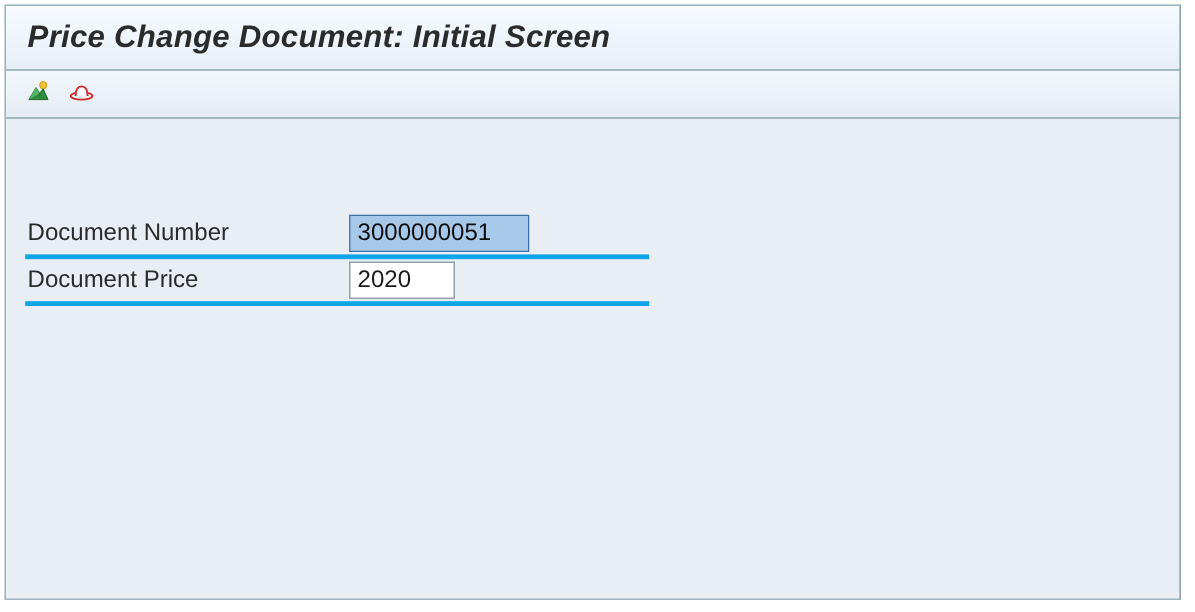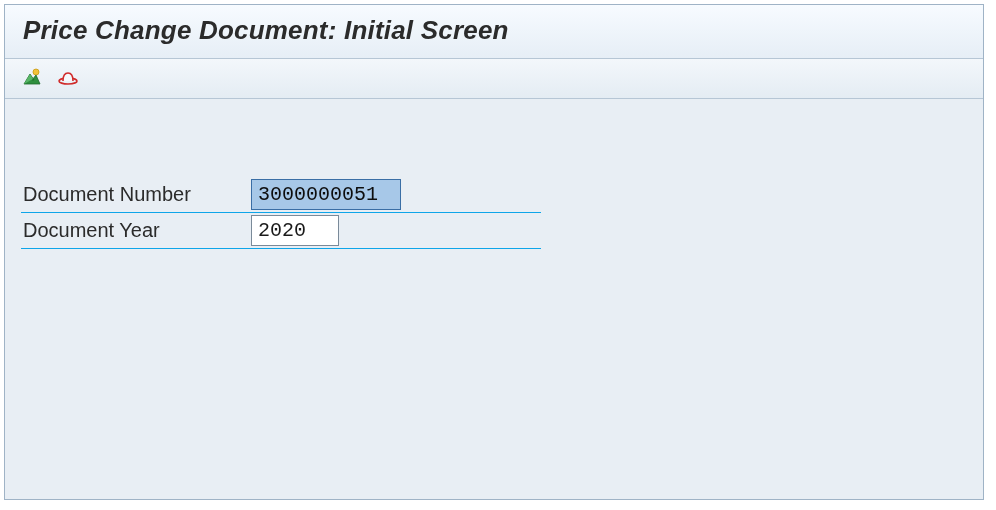--- a/index.html
+++ b/index.html
@@ -52,39 +52,40 @@
     }
     .content {
       flex: 1;
       background: #e8eef4;
       padding: 28px 16px 16px 16px;
     }
     .form-spacer { height: 50px; }
     .form-row {
       display: flex;
       align-items: center;
-      border-bottom: 1px solid #0ea5e9;
+      border-bottom: 4px solid #0ea5e9;
       max-width: 520px;
       padding: 2px 0;
     }
     .form-label {
       font-size: 20px;
       color: #2b2b2b;
       width: 230px;
       white-space: nowrap;
       padding-left: 2px;
     }
     .input-wrap { display: inline-block; }
     input.sap-input {
-      font-family: Liberation Mono, monospace;
+      font-family: Liberation Sans, sans-serif;
       font-size: 20px;
       padding: 3px 6px;
       border: 1px solid #7a8a99;
       background: #fff;
       color: #1a1a1a;
+      margin-left: 40px;
     }
     input.sap-input.active {
       background: #a7c8e8;
       border: 1px solid #3a6ea5;
       color: #0d0d0d;
     }
     #doc-number-input { width: 150px; }
     #doc-year-input { width: 88px; }
   </style>
 </head>
@@ -120,20 +121,20 @@
     <div class="form-spacer"></div>
 
     <div class="form-row">
       <div class="form-label">Document Number</div>
       <div class="input-wrap">
         <input id="doc-number-input" class="sap-input active" type="text" value="3000000051" style="">
       </div>
     </div>
 
     <div class="form-row">
-      <div class="form-label">Document Year</div>
+      <div class="form-label">Document Price</div>
       <div class="input-wrap">
         <input id="doc-year-input" class="sap-input" type="text" value="2020" style="">
       </div>
     </div>
 
   </div>
 </div>
 
 </body></html>

